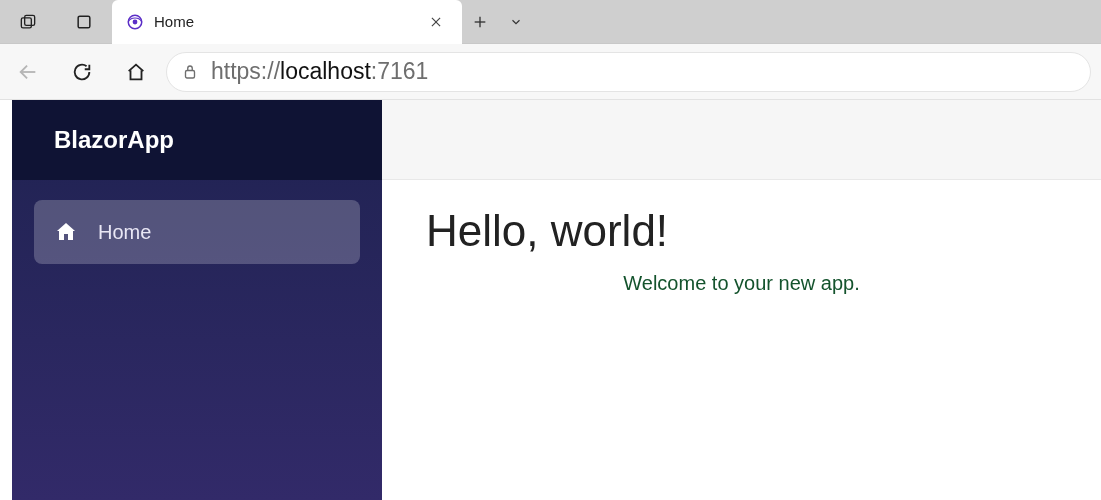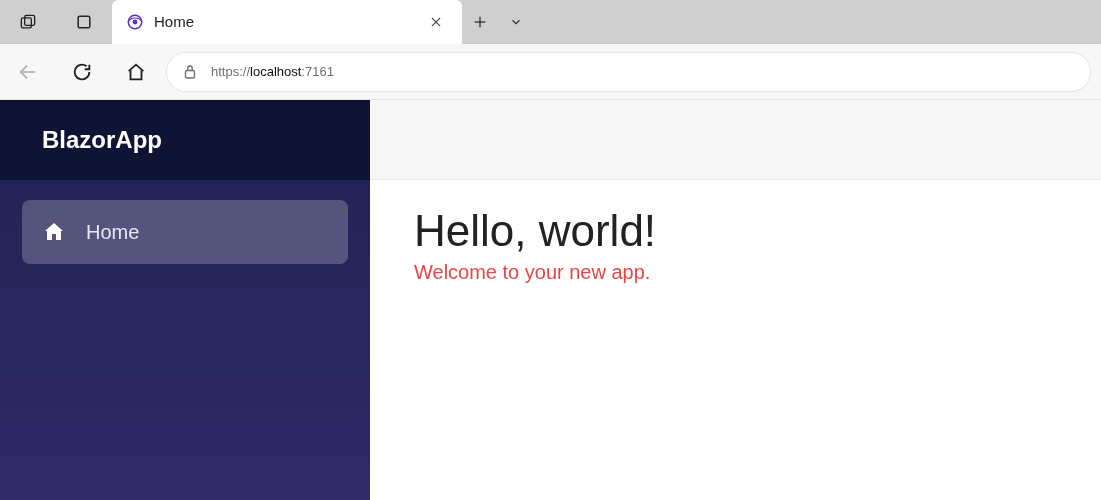--- a/index.html
+++ b/index.html
@@ -36,34 +36,34 @@
     padding:0 10px 0 4px; gap:6px;
   }
   .nav-btn {
     width:48px; height:48px; display:flex; align-items:center; justify-content:center;
     color:#3a3a3a; border-radius:6px;
   }
   .nav-btn.disabled { color:#b5b5b5; }
   .addrbar {
     flex:1; height:40px; background:#fff; border:1px solid #e4e4e4; border-radius:20px;
     display:flex; align-items:center; padding:0 14px; gap:12px;
-    color:#6e6e6e; font-size:13px;
+    color:#6e6e6e; font-size:23px;
   }
   .addrbar .url { color:#6e6e6e; }
   .addrbar .url .host { color:#111; }
 
   
   .app {
     display:flex; height:400px; width:100%;
   }
   .sidebar {
     width:370px; height:100%;
     background: linear-gradient(180deg, #1f2251 0%, #2a275f 60%, #322a69 100%);
     color:#fff;
-    display:flex; flex-direction:column;
+    display:flex; flex-direction:column;margin-left:12px;
   }
   .sidebar-top {
     height:80px; display:flex; align-items:center; padding:0 30px 0 42px;
     background:#0f1334;
     font-size:24px; font-weight:600;
   }
   .nav-list { padding:20px 22px 0 22px; display:flex; flex-direction:column; gap:28px; }
   .nav-item {
     display:flex; align-items:center; gap:18px;
     height:64px; padding:0 18px;
@@ -74,22 +74,22 @@
     background: rgba(255,255,255,0.22);
   }
   .nav-icon { width:28px; height:28px; display:flex; align-items:center; justify-content:center; }
   .nav-icon.box { background:#fff; color:#222; border-radius:4px; }
 
   .page {
     flex:1; height:100%; background:#fff;
   }
   .page-topbar { height:80px; background:#f6f6f6; border-bottom:1px solid #e8e8e8; }
   .page-body { padding:26px 44px; color:#212529; }
-  .page-body h1 { font-size:44px; font-weight:400; margin-bottom:5px; color:#222;}
-  .page-body p  { font-size:20px; color:#ef4444;}
+  .page-body h1 { font-size:44px; font-weight:400; margin-bottom:16px; color:#222;}
+  .page-body p  { font-size:20px; color:#14532d;text-align:center;}
 
   svg { display:block; }
 </style>
 </head>
 <body>
 
 <div class="chrome">
 
   <div class="tabstrip">
     <div class="chrome-btn">

